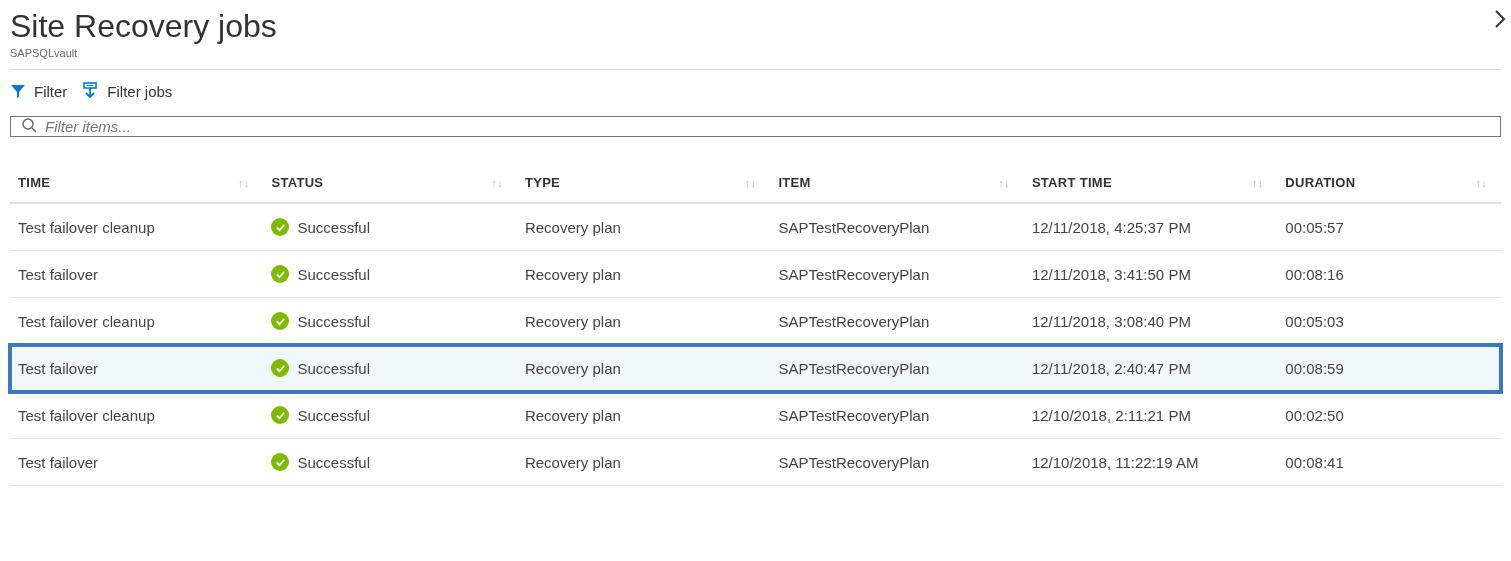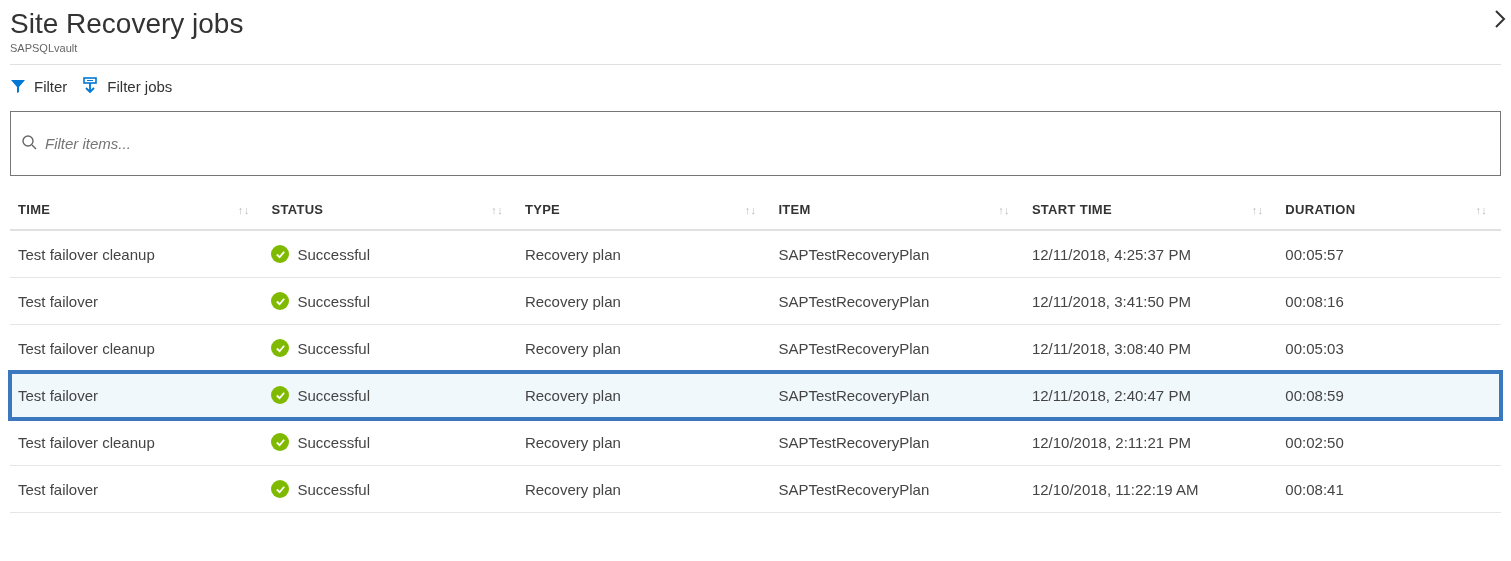--- a/index.html
+++ b/index.html
@@ -17,21 +17,21 @@
   .chevron-right {
     position: absolute;
     top: 8px;
     right: 4px;
     cursor: pointer;
   }
   .chevron-right svg {
     stroke: #333;
   }
   .header-title {
-    font-size: 28px;
+    font-size: 32px;
     font-weight: 400;
     margin: 0;
     color: #333;
   }
   .header-sub {
     font-size: 11px;
     color: #666;
     margin-top: 2px;
     margin-bottom: 10px;
   }
@@ -52,22 +52,22 @@
   }
   .toolbar-btn .icon {
     color: #0078d4;
     display: inline-flex;
     align-items: center;
   }
   .filter-box {
     border: 1px solid #767676;
     display: flex;
     align-items: center;
-    padding: 22px 10px;
-    margin-bottom: 14px;
+    padding: 0 10px;
+    margin-bottom: 26px;
   }
   .filter-box svg {
     flex-shrink: 0;
   }
   .filter-input {
     border: none;
     outline: none;
     flex: 1;
     font-size: 15px;
     font-style: italic;

